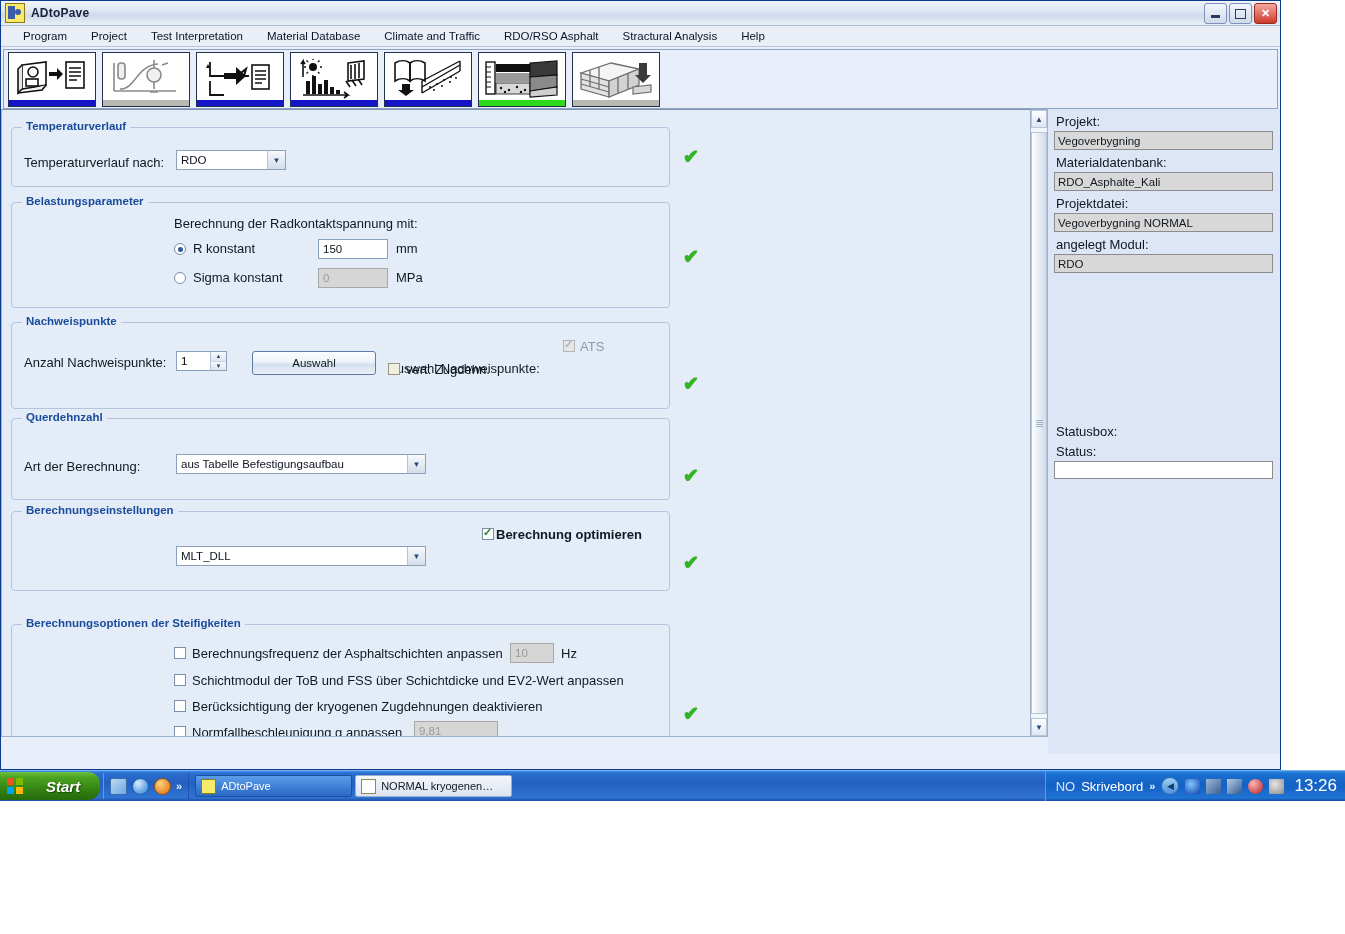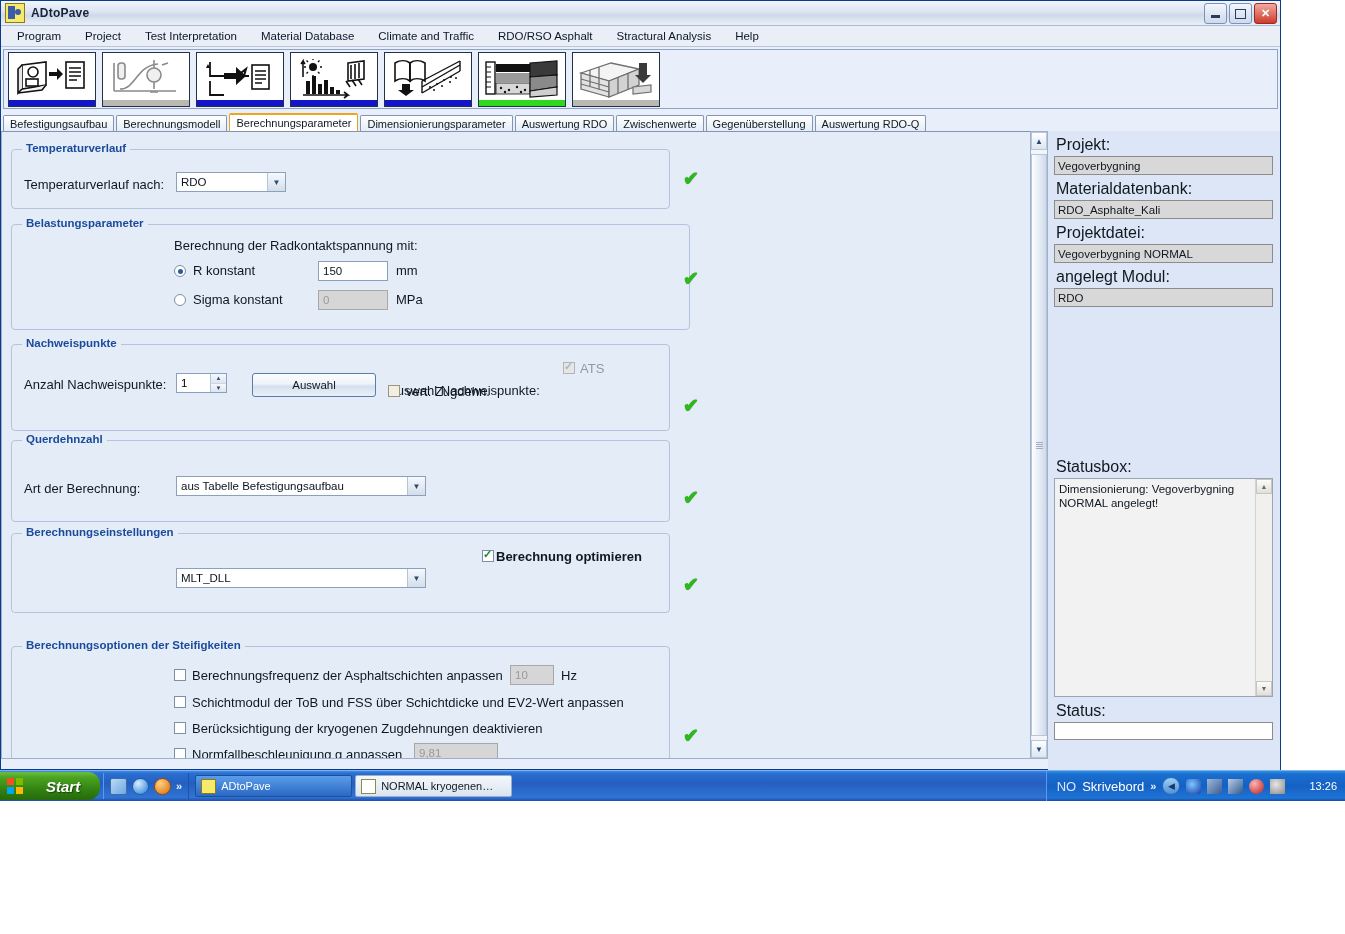--- a/index.html
+++ b/index.html
@@ -55,21 +55,21 @@
   .win-btn.close {
     background:linear-gradient(to bottom,#f3a9a2,#cd3b2b);
     border-color:#9a2b20; color:#fff; font-weight:bold; font-size:11px;
   }
   .win-btn .minbar{width:9px;height:3px;background:#2a3c5c;margin-top:6px;}
   .win-btn .maxsq{width:9px;height:8px;border:1.5px solid #2a3c5c;}
 
   
   .menubar {
     height:20px; background:#e9eef7; border-bottom:1px solid #b9c6da;
-    display:flex; align-items:center; padding-left:4px;
+    display:flex; align-items:center; padding-left:10px;
     font-size:11.5px; color:#0b1626;
   }
   .menu-item { padding:1px 12px; white-space:nowrap; }
 
   
   .toolbar {
     height:58px; margin:2px 2px 0 2px;
     border:1px solid #8ca3c4;
     background:#e8effa;
     display:flex; align-items:center; padding-left:4px; gap:6px;
@@ -228,21 +228,21 @@
   }
   .vs-grip{width:7px;height:7px;
     background:repeating-linear-gradient(to bottom,#9fb0c6 0 1px,transparent 1px 2px);}
 
   
   .sidebar {
     width:232px; height:645px; background:#dce6f6;
     padding:0 0 0 6px; box-sizing:border-box;
     position:relative;
   }
-  .sb-label { font-size:16px; color:#101820; margin:5px 16px 2px 2px; }
+  .sb-label { font-size:13px; color:#101820; margin:5px 16px 2px 2px; }
   .sb-field {
     height:19px; width:219px; border:1px solid #8c8c8c;
     background:#d8d8d8; font-size:11.5px; color:#101820;
     display:flex;align-items:center; padding-left:3px; box-sizing:border-box;
   }
   .statusbox {
     width:219px; height:219px; border:1px solid #9aa6b5;
     background:#f2f2f2; box-sizing:border-box;
     display:flex; overflow:hidden;
   }
@@ -310,21 +310,21 @@
     border-left:1px solid #5b9beb;
   }
   .tray-txt{color:#ffffff;font-size:13px;}
   .tray-txt.dim{color:#d8e6fa;}
   .tray-chev{color:#eaf2ff;font-size:11px;font-weight:bold;}
   .tray-circle{width:16px;height:16px;border-radius:50%;
     background:linear-gradient(to bottom,#9fd0f5,#4f8fd8);
     border:1px solid #2d6bb5; display:flex;align-items:center;justify-content:center;
     font-size:9px;color:#143a6b;}
   .tray-ic{width:15px;height:15px;}
-  .clock{color:#ffffff;font-size:11px;margin-left:18px;}
+  .clock{color:#ffffff;font-size:17px;margin-left:4px;}
 </style>
 </head>
 <body>
 
 <div class="desktop">
 
   <div class="app-window">
 
     <div class="titlebar">
       <div class="title-icon"></div>
@@ -487,47 +487,37 @@
             <path d="M13 11 L13 27 M22 8 L22 31 M4 20 L32 28 M4 25 L32 33"></path>
             <path d="M41 18 L41 34 M51 14 L51 30"></path>
           </g>
           <path d="M62 4 L62 16 L58 16 L66 24 L74 16 L70 16 L70 4 Z" fill="#3a3a3a"></path>
           <path d="M56 28 L74 26 L74 33 L56 35 Z" fill="#d8d8d8" stroke="#6f6f6f" stroke-width="1.2"></path>
         </svg>
         <div class="bar gray"></div>
       </div>
     </div>
 
-    <div class="tabstrip">
-      <div class="tab">Befestigungsaufbau</div>
-      <div class="tab">Berechnungsmodell</div>
-      <div class="tab active">Berechnungsparameter</div>
-      <div class="tab">Dimensionierungsparameter</div>
-      <div class="tab">Auswertung RDO</div>
-      <div class="tab">Zwischenwerte</div>
-      <div class="tab">Gegenüberstellung</div>
-      <div class="tab">Auswertung RDO-Q</div>
-    </div>
 
     <div class="content-row">
 
       <div class="form-panel">
         <div class="form-inner">
 
           <div class="groupbox" style="left:9px; top:17px; width:657px; height:58px;">
             <div class="gb-title">Temperaturverlauf</div>
             <div class="lbl" style="left:12px; top:27px;">Temperaturverlauf nach:</div>
             <div class="combo" style="left:164px; top:22px; width:110px;">
               <span class="val">RDO</span>
               <span class="arrow">▼</span>
             </div>
           </div>
           <div class="okmark" style="left:681px; top:37px;">✔</div>
 
-          <div class="groupbox" style="left:9px; top:92px; width:657px; height:104px;padding-left:20px;">
+          <div class="groupbox" style="left:9px; top:92px; width:657px; height:104px;">
             <div class="gb-title">Belastungsparameter</div>
             <div class="lbl" style="left:162px; top:13px;">Berechnung der Radkontaktspannung mit:</div>
 
             <div class="radio on" style="left:162px; top:40px;"></div>
             <div class="lbl" style="left:181px; top:38px;">R konstant</div>
             <div class="txtbox" style="left:306px; top:36px; width:70px;">150</div>
             <div class="lbl" style="left:384px; top:38px;">mm</div>
 
             <div class="radio" style="left:162px; top:69px;"></div>
             <div class="lbl" style="left:181px; top:67px;">Sigma konstant</div>
@@ -616,27 +606,20 @@
         <div class="sb-label">Materialdatenbank:</div>
         <div class="sb-field">RDO_Asphalte_Kali</div>
 
         <div class="sb-label">Projektdatei:</div>
         <div class="sb-field">Vegoverbygning NORMAL</div>
 
         <div class="sb-label">angelegt Modul:</div>
         <div class="sb-field">RDO</div>
 
         <div class="sb-label" style="margin-top:151px;">Statusbox:</div>
-        <div class="statusbox">
-          <div class="sbtext">Dimensionierung: Vegoverbygning NORMAL angelegt!</div>
-          <div class="sbscroll">
-            <div class="sbarrow">▲</div>
-            <div class="sbarrow">▼</div>
-          </div>
-        </div>
 
         <div class="sb-label">Status:</div>
         <div class="status-field"></div>
       </div>
 
     </div>
   </div>
 
   <div class="taskbar">
 

